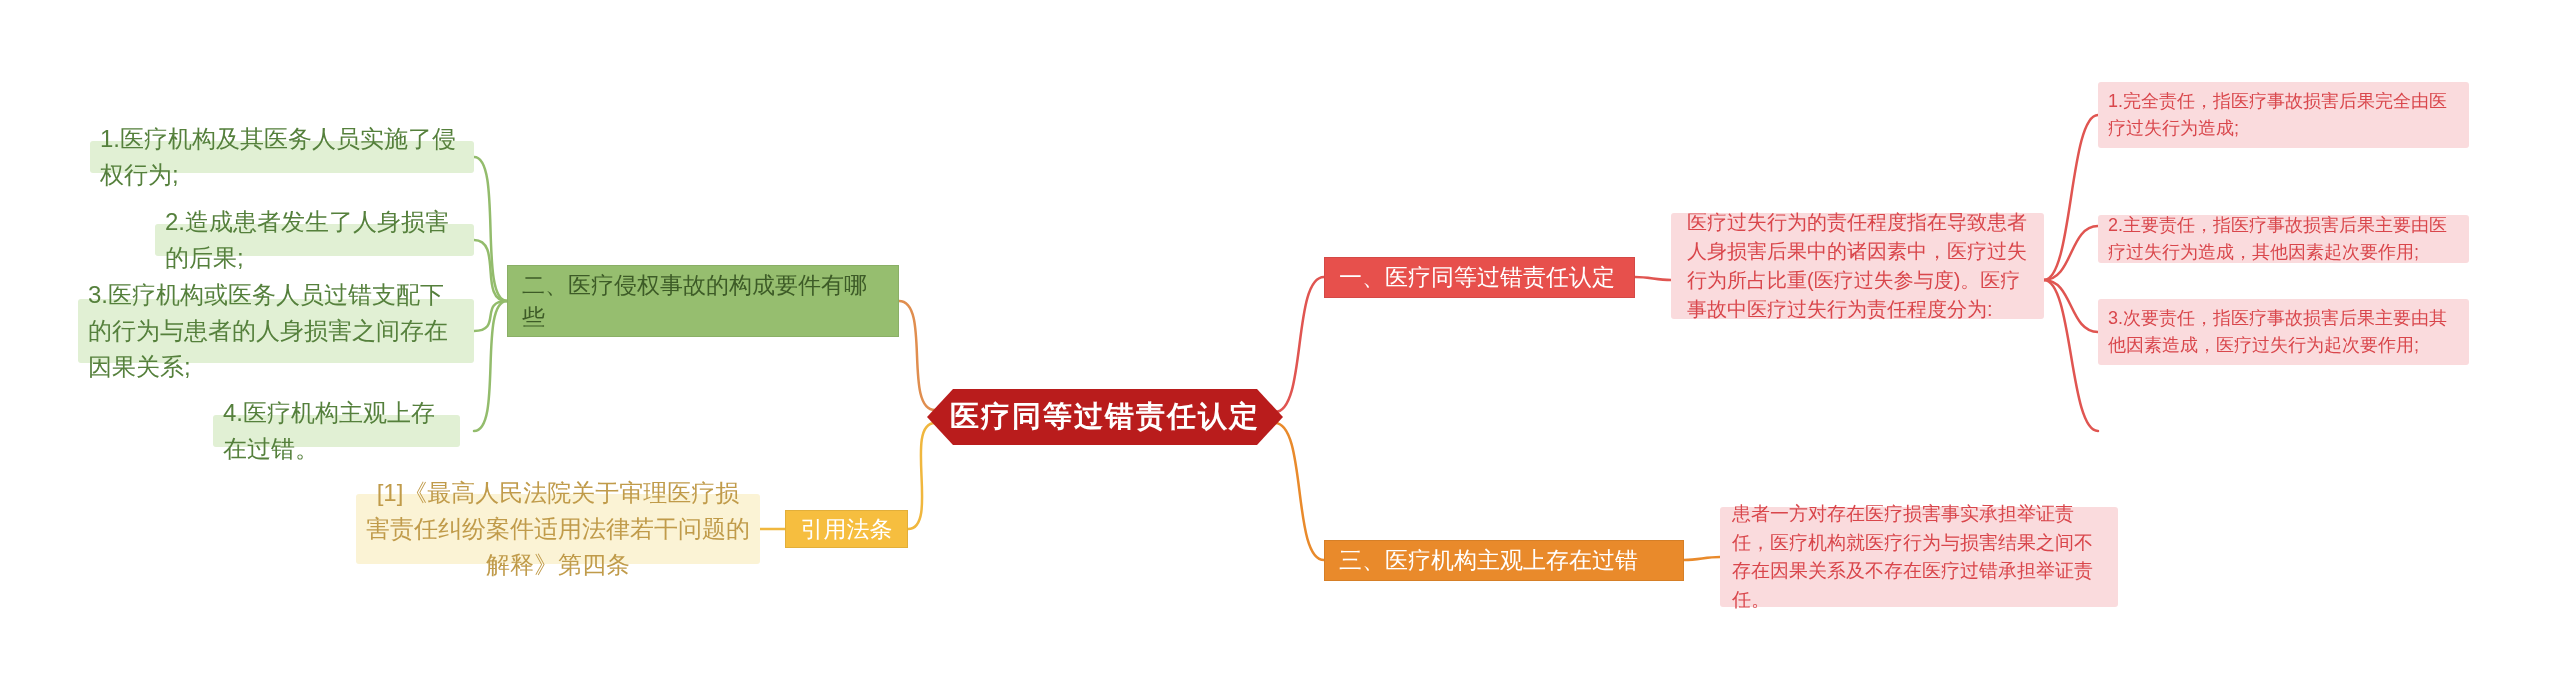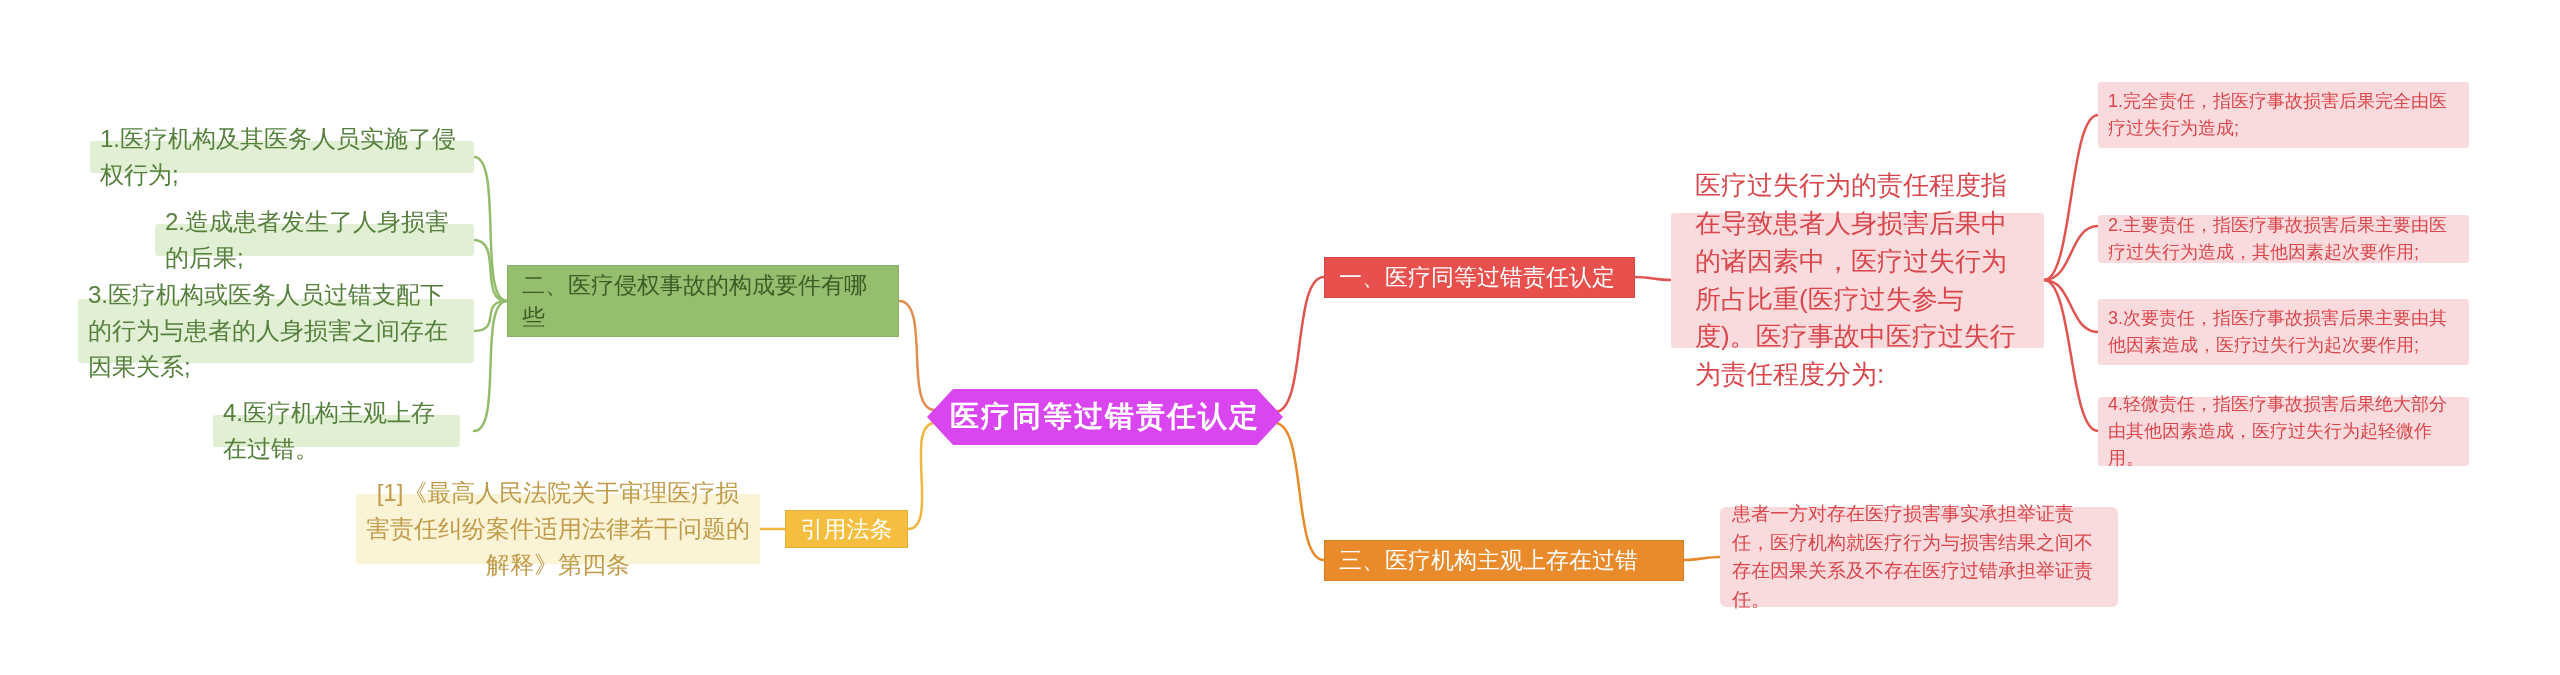--- a/index.html
+++ b/index.html
@@ -8,21 +8,21 @@
     font-family:"Liberation Sans", sans-serif; overflow:hidden;
   }
   svg.edges { position:absolute; left:0; top:0; width:2560px; height:675px; }
   svg.edges path { fill:none; stroke-width:2.5px; stroke-linecap:round; }
 
   .node { position:absolute; box-sizing:border-box; }
 
   
   .center-node {
     left:927px; top:389px; width:356px; height:56px;
-    background:#d946ef; color:#ffffff;
+    background:#b91c1c; color:#ffffff;
     clip-path:polygon(26px 0, 330px 0, 356px 28px, 330px 56px, 26px 56px, 0 28px);
     display:flex; align-items:center; justify-content:center;
     font-size:29px; font-weight:bold; letter-spacing:2px;
   }
 
   
   .branch {
     border-radius:0; display:flex; align-items:center;
     font-size:23px; padding:2px 14px; border:1px solid rgba(0,0,0,0.08);
   }
@@ -54,26 +54,26 @@
   .leaf-c3 { left:78px;  top:299px; width:396px; height:64px; }
   .leaf-c4 { left:213px; top:415px; width:247px; height:32px; }
 
   .leaf-citation {
     left:356px; top:494px; width:404px; height:70px;
     background:#FBF3D5; color:#C09B4A;
     justify-content:flex-end; text-align:center;
   }
 
   .leaf-pink { background:#FADBDD; color:#D9464B; font-size:18px; line-height:1.5; }
-  .desc-liability { left:1671px; top:213px; width:373px; height:135px; padding:4px 24px; font-size:26px; line-height:1.45; }
+  .desc-liability { left:1671px; top:213px; width:373px; height:106px; padding:4px 16px; font-size:20px; line-height:1.45; }
   .leaf-l1 { left:2098px; top:82px;  width:371px; height:66px; }
   .leaf-l2 { left:2098px; top:175px; width:371px; height:48px;margin-top:40px; }
   .leaf-l3 { left:2098px; top:299px; width:371px; height:66px; }
   .leaf-l4 { left:2098px; top:397px; width:371px; height:69px; }
-  .desc-burden { left:1720px; top:507px; width:398px; height:100px; padding:4px 12px; font-size:19px; line-height:1.5;border-radius:6px; }
+  .desc-burden { left:1720px; top:507px; width:398px; height:100px; padding:4px 12px; font-size:19px; line-height:1.5; }
 </style>
 </head>
 <body>
 
 <div class="canvas">
 
   <svg class="edges" viewBox="0 0 2560 675" xmlns="http://www.w3.org/2000/svg">
     <path stroke="#E08E4F" d="M 935 410 C 903 410 931 301 899 301"></path>
     <path stroke="#F0B73E" d="M 935 423 C 903 423 940 529 908 529"></path>
     <path stroke="#E05551" d="M 1275 412 C 1307 412 1292 277 1324 277"></path>
@@ -126,23 +126,20 @@
   </div>
   <div class="node leaf leaf-pink leaf-l1">
     <span>1.完全责任，指医疗事故损害后果完全由医疗过失行为造成;</span>
   </div>
   <div class="node leaf leaf-pink leaf-l2">
     <span>2.主要责任，指医疗事故损害后果主要由医疗过失行为造成，其他因素起次要作用;</span>
   </div>
   <div class="node leaf leaf-pink leaf-l3">
     <span>3.次要责任，指医疗事故损害后果主要由其他因素造成，医疗过失行为起次要作用;</span>
   </div>
-  <div class="node leaf leaf-pink leaf-l4">
-    <span>4.轻微责任，指医疗事故损害后果绝大部分由其他因素造成，医疗过失行为起轻微作用。</span>
-  </div>
 
   <div class="node branch branch-burden">
     <span>三、医疗机构主观上存在过错</span>
   </div>
   <div class="node leaf leaf-pink desc-burden">
     <span>患者一方对存在医疗损害事实承担举证责任，医疗机构就医疗行为与损害结果之间不存在因果关系及不存在医疗过错承担举证责任。</span>
   </div>
 
 </div>
 

